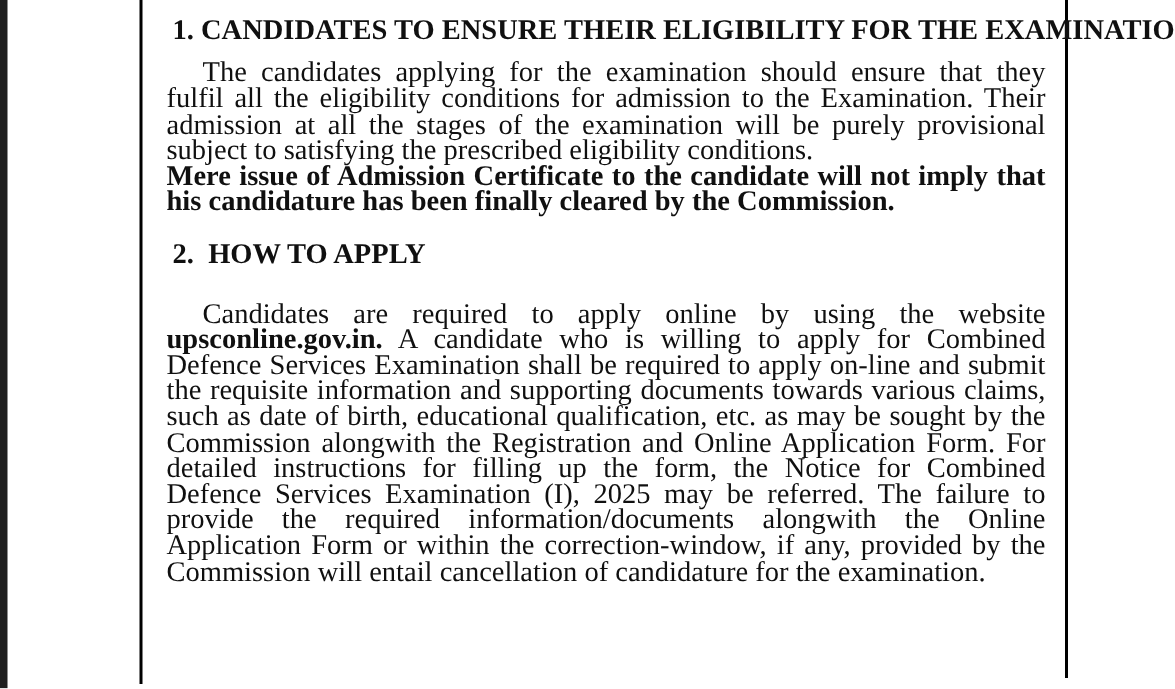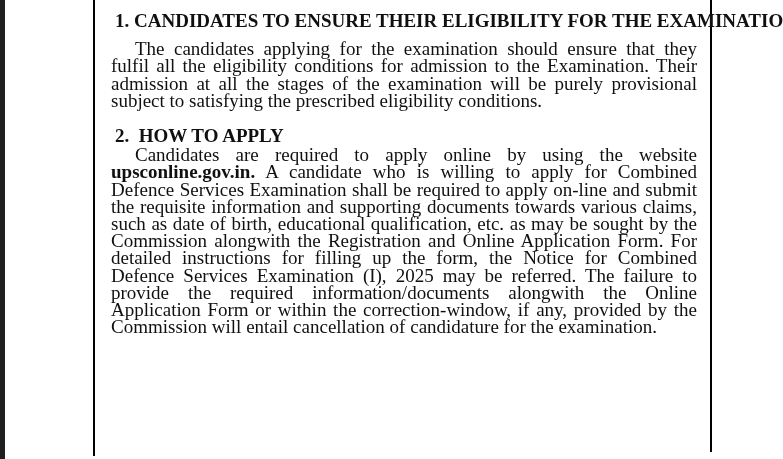--- a/index.html
+++ b/index.html
@@ -43,33 +43,34 @@
   }
   .block { margin: 0; }
   .heading {
     font-weight: 700;
     margin: 0 0 11px 4px;
     white-space: pre;
     text-align: left;
   }
   .heading.spaced {
     margin-top: 18px;
-    margin-bottom: 2px;
+    margin-bottom: 22px;
   }
   .paragraph.spaced { margin-top: 17px; }
   .indent { text-indent: 24px; }
   .bold { font-weight: 700; }
   .normal { font-weight: 400; margin-top: 24px; }
 </style>
 </head>
 <body>
 
 <div class="screen" style="background: rgb(255, 255, 255);">
   <div class="left-strip" style="background: rgb(31, 31, 31);"></div>
   <div class="rule rule-left" style="background: rgb(0, 0, 0);"></div>
   <div class="rule rule-right" style="background: rgb(0, 0, 0);"></div>
   <div class="content" style="color: rgb(16, 16, 16);">
       <div class="block heading"><span class="bold">1. CANDIDATES TO ENSURE THEIR ELIGIBILITY FOR THE EXAMINATION:</span></div>
       <div class="block paragraph indent"><span class="normal">The candidates applying for the examination should ensure that they fulfil all the eligibility conditions for admission to the Examination.  Their admission at all the stages of the examination will be purely provisional subject to satisfying the prescribed eligibility conditions.</span></div>
+      <div class="block paragraph"><span class="bold">Mere issue of Admission Certificate to the candidate will not imply that his candidature has been finally cleared by the Commission.</span></div>
       <div class="block heading spaced"><span class="bold">2.  HOW TO APPLY</span></div>
       <div class="block paragraph indent"><span class="normal">Candidates are required to apply online by using the website </span><span class="bold">upsconline.gov.in.</span><span class="normal">  A candidate who is willing to apply for Combined Defence Services Examination shall be required to apply on-line and submit the requisite information and supporting documents towards various claims, such as date of birth, educational qualification, etc. as may be sought by the Commission alongwith the Registration and Online Application Form. For detailed instructions for filling up the form, the Notice for Combined Defence Services Examination (I), 2025 may be referred.  The failure to provide the required information/documents alongwith the Online Application Form or within the correction-window, if any, provided by the Commission will entail cancellation of candidature for the examination.</span></div>
     </div>
 </div>
 
 </body></html>

